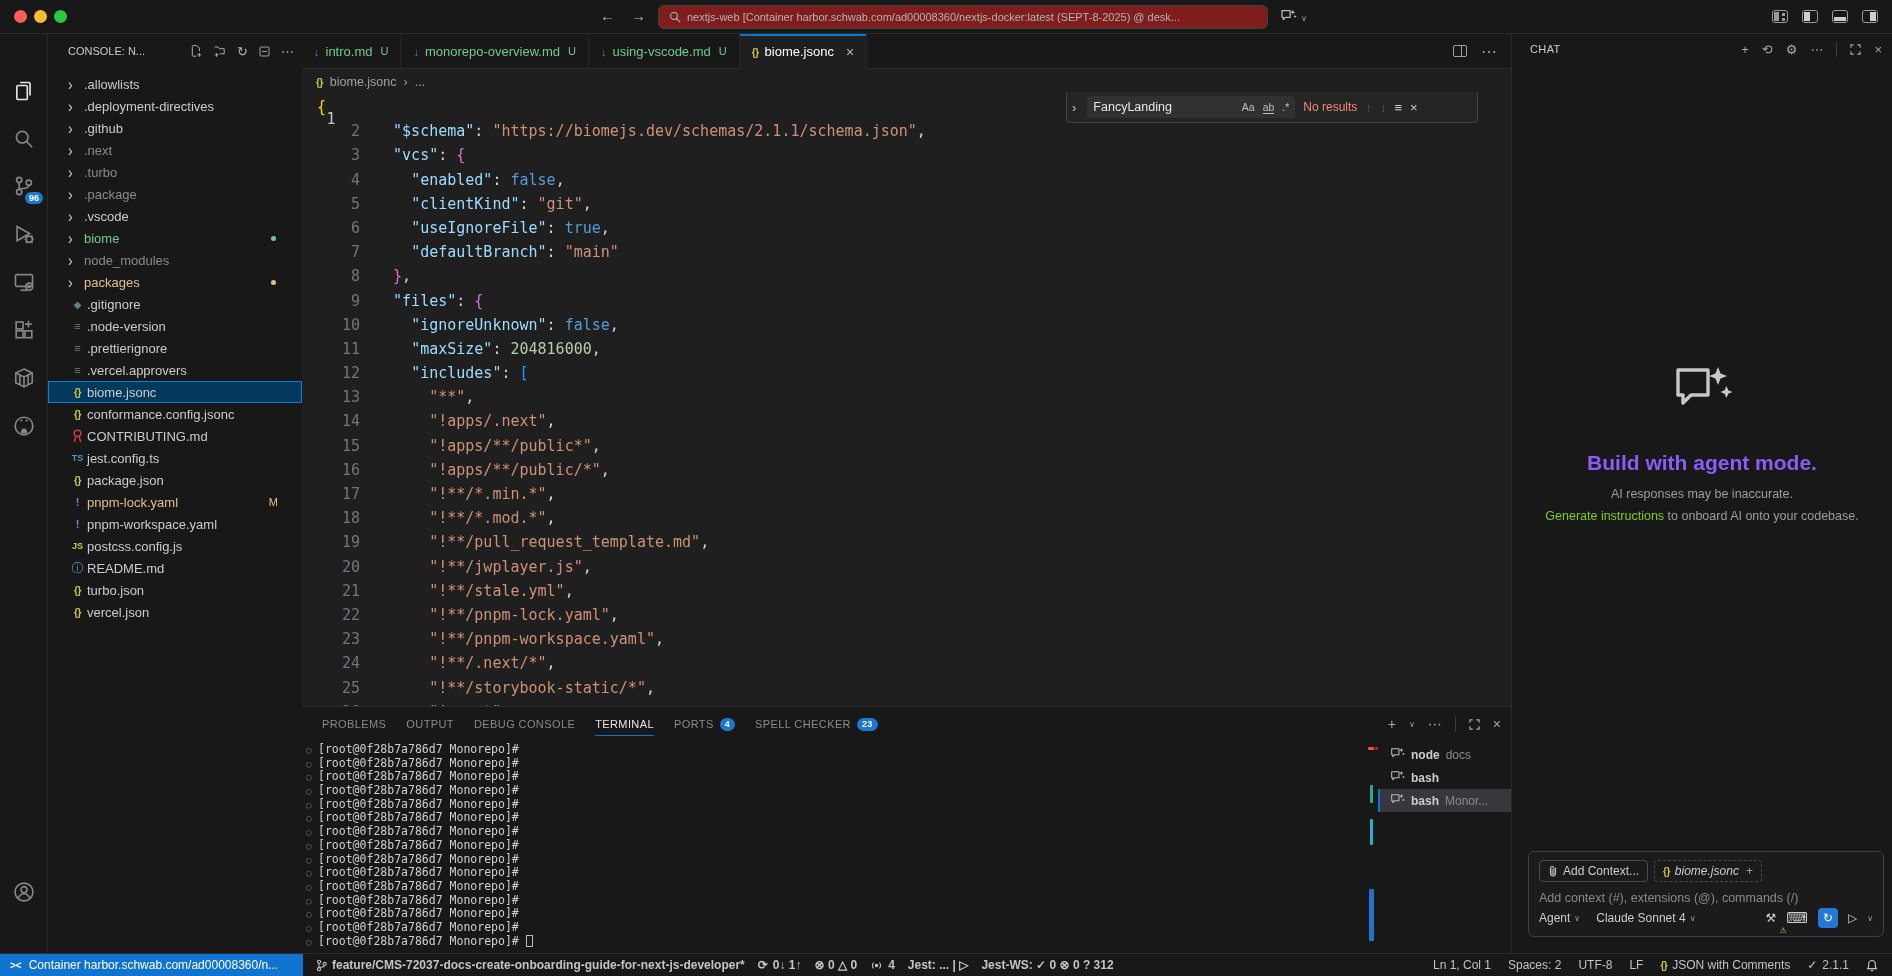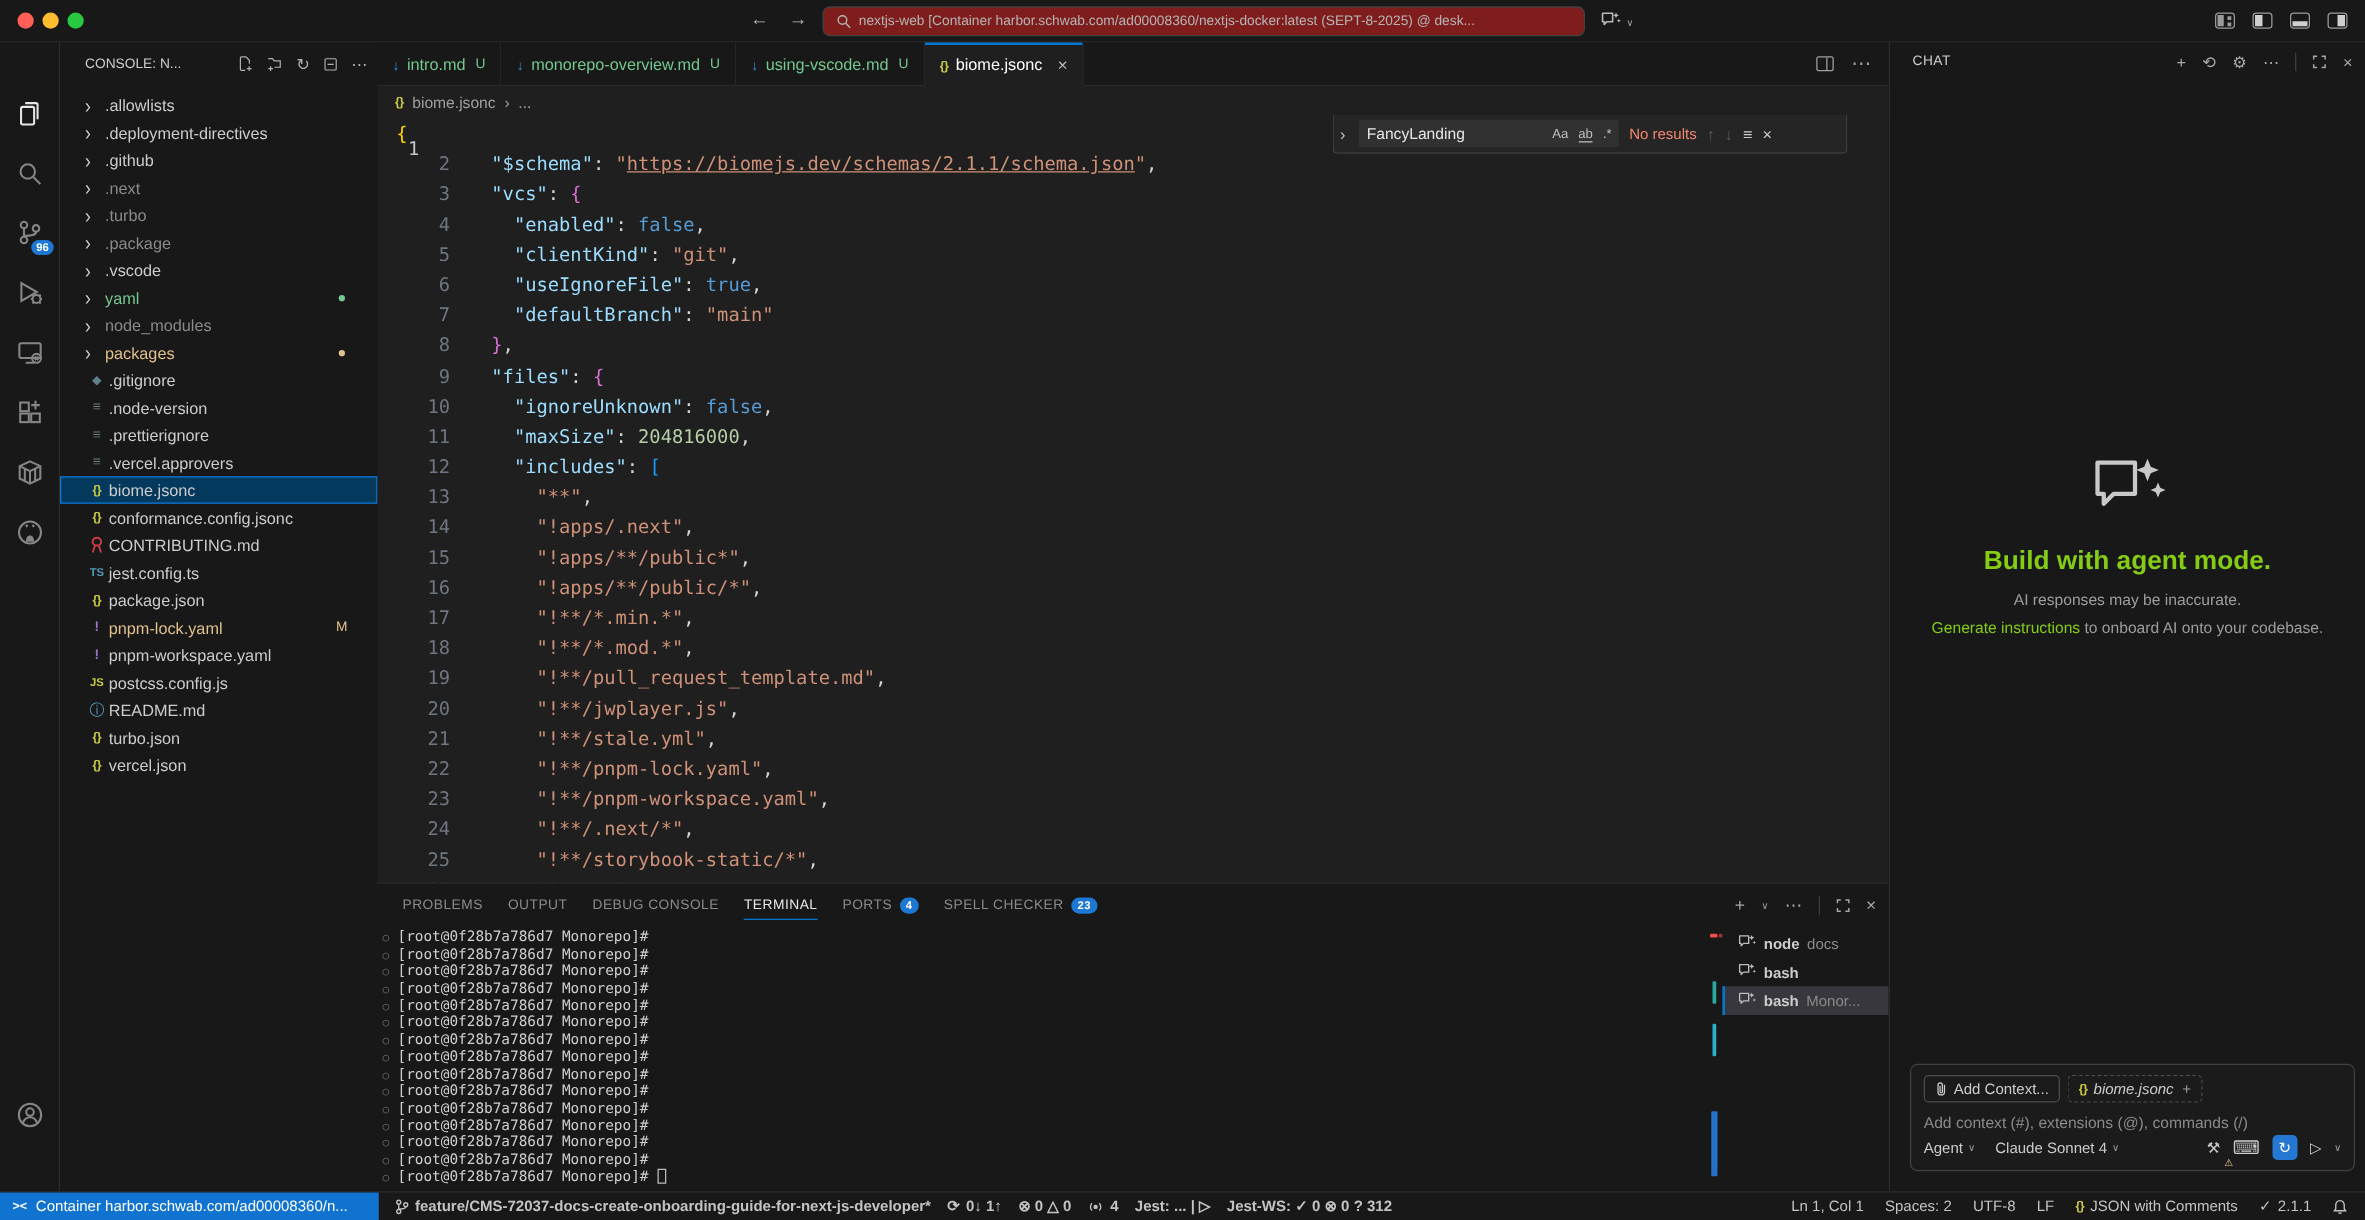--- a/index.html
+++ b/index.html
@@ -78,21 +78,21 @@
   #breadcrumb { height:26px; display:flex; align-items:center; gap:7px; padding-left:14px;
     font-size:12.5px; color:#a0a0a0; background:#1f1f1f; }
   #editor { position:absolute; top:61px; left:0; right:0; height:611px; overflow:hidden; }
   .cline { height:24.2px; display:flex; font-size:15px; line-height:24.2px; font-family:"DejaVu Sans Mono", monospace; }
   .ln { width:58px; text-align:right; color:#6e7681; flex:0 0 auto; }
   .ln.act { color:#c6c6c6; }
   .ct { white-space:pre; padding-left:15px; }
   .tk-key { color:#9cdcfe; } .tk-str { color:#ce9178; } .tk-kw { color:#569cd6; }
   .tk-num { color:#b5cea8; } .tk-pun { color:#d4d4d4; }
   .tk-b1 { color:#ffd700; } .tk-b2 { color:#da70d6; } .tk-b3 { color:#179fff; }
-  .tk-lnk { color:#ce9178; text-decoration:underline; }
+  .tk-lnk { color:#ce9178; }
 
   
   #find { position:absolute; left:764px; top:58px; width:412px; height:31px; background:#252526;
     border:1px solid #454545; border-top:none; border-radius:0 0 4px 4px;
     display:flex; align-items:center; gap:8px; padding:0 6px 0 2px; z-index:5; }
   #find .fchev { color:#c5c5c5; font-size:13px; padding:0 3px; }
   #find-input { width:208px; height:22px; background:#313131; border-radius:2px;
     display:flex; align-items:center; font-size:12.5px; color:#e6e6e6; padding:0 6px; gap:8px; }
   #find-input .q { flex:1; white-space:nowrap; overflow:hidden; }
   .fopt { color:#c0c0c0; font-size:10.5px; }
@@ -124,21 +124,21 @@
   .titem.sel::before { content:""; position:absolute; left:0; top:0; bottom:0; width:2px; background:#0078d4; }
   .titem .tn { color:#cccccc; font-weight:700; }
   .titem .td { color:#8a8a8a; }
 
   
   #chat { position:absolute; left:1511px; top:34px; width:381px; height:919px; background:#181818; border-left:1px solid #2b2b2b; }
   #chat-head { height:30px; display:flex; align-items:center; padding:0 10px 0 18px; }
   #chat-title { font-size:11px; letter-spacing:0.4px; color:#cccccc; flex:1; }
   #chat-acts { display:flex; gap:13px; align-items:center; color:#a8a8a8; font-size:13px; }
   #chat-empty { position:absolute; left:0; right:0; top:330px; text-align:center; padding:0 16px; }
-  #chat-empty h1 { font-size:21px; font-weight:700; color:#84cc16; margin-top:16px; }
+  #chat-empty h1 { font-size:21px; font-weight:700; color:#8b5cf6; margin-top:31px; }
   #chat-empty .sub { font-size:12.5px; color:#9d9d9d; margin-top:12px; }
   #chat-empty .lnkline { font-size:12.5px; color:#9d9d9d; margin-top:8px; }
   #chat-empty .lnk { color:#84cc16; }
   #chat-input { position:absolute; left:16px; right:8px; top:817px; height:86px;
     border:1px solid #3f3f46; border-radius:6px; background:#1b1b1b; padding:8px 10px; }
   #chip-row { display:flex; gap:6px; align-items:center; }
   .chip { display:flex; align-items:center; gap:5px; border:1px solid #4b4b52; border-radius:4px;
     height:22px; padding:0 8px; font-size:12px; color:#cccccc; }
   .chip.dashed { border-style:dashed; }
   .chip .it { font-style:italic; }
@@ -309,21 +309,21 @@
       <div class="row">
         <span class="twist">›</span>
         <span class="fname" style="color:#8a8a8a">.package</span>
       </div>
       <div class="row">
         <span class="twist">›</span>
         <span class="fname" style="color:#cccccc">.vscode</span>
       </div>
       <div class="row">
         <span class="twist">›</span>
-        <span class="fname" style="color:#73c991">yaml</span>
+        <span class="fname" style="color:#73c991">biome</span>
         <span class="dot" style="background:#73c991"></span>
       </div>
       <div class="row">
         <span class="twist">›</span>
         <span class="fname" style="color:#8a8a8a">node_modules</span>
       </div>
       <div class="row">
         <span class="twist">›</span>
         <span class="fname" style="color:#e2c08d">packages</span>
         <span class="dot" style="background:#e2c08d"></span>

